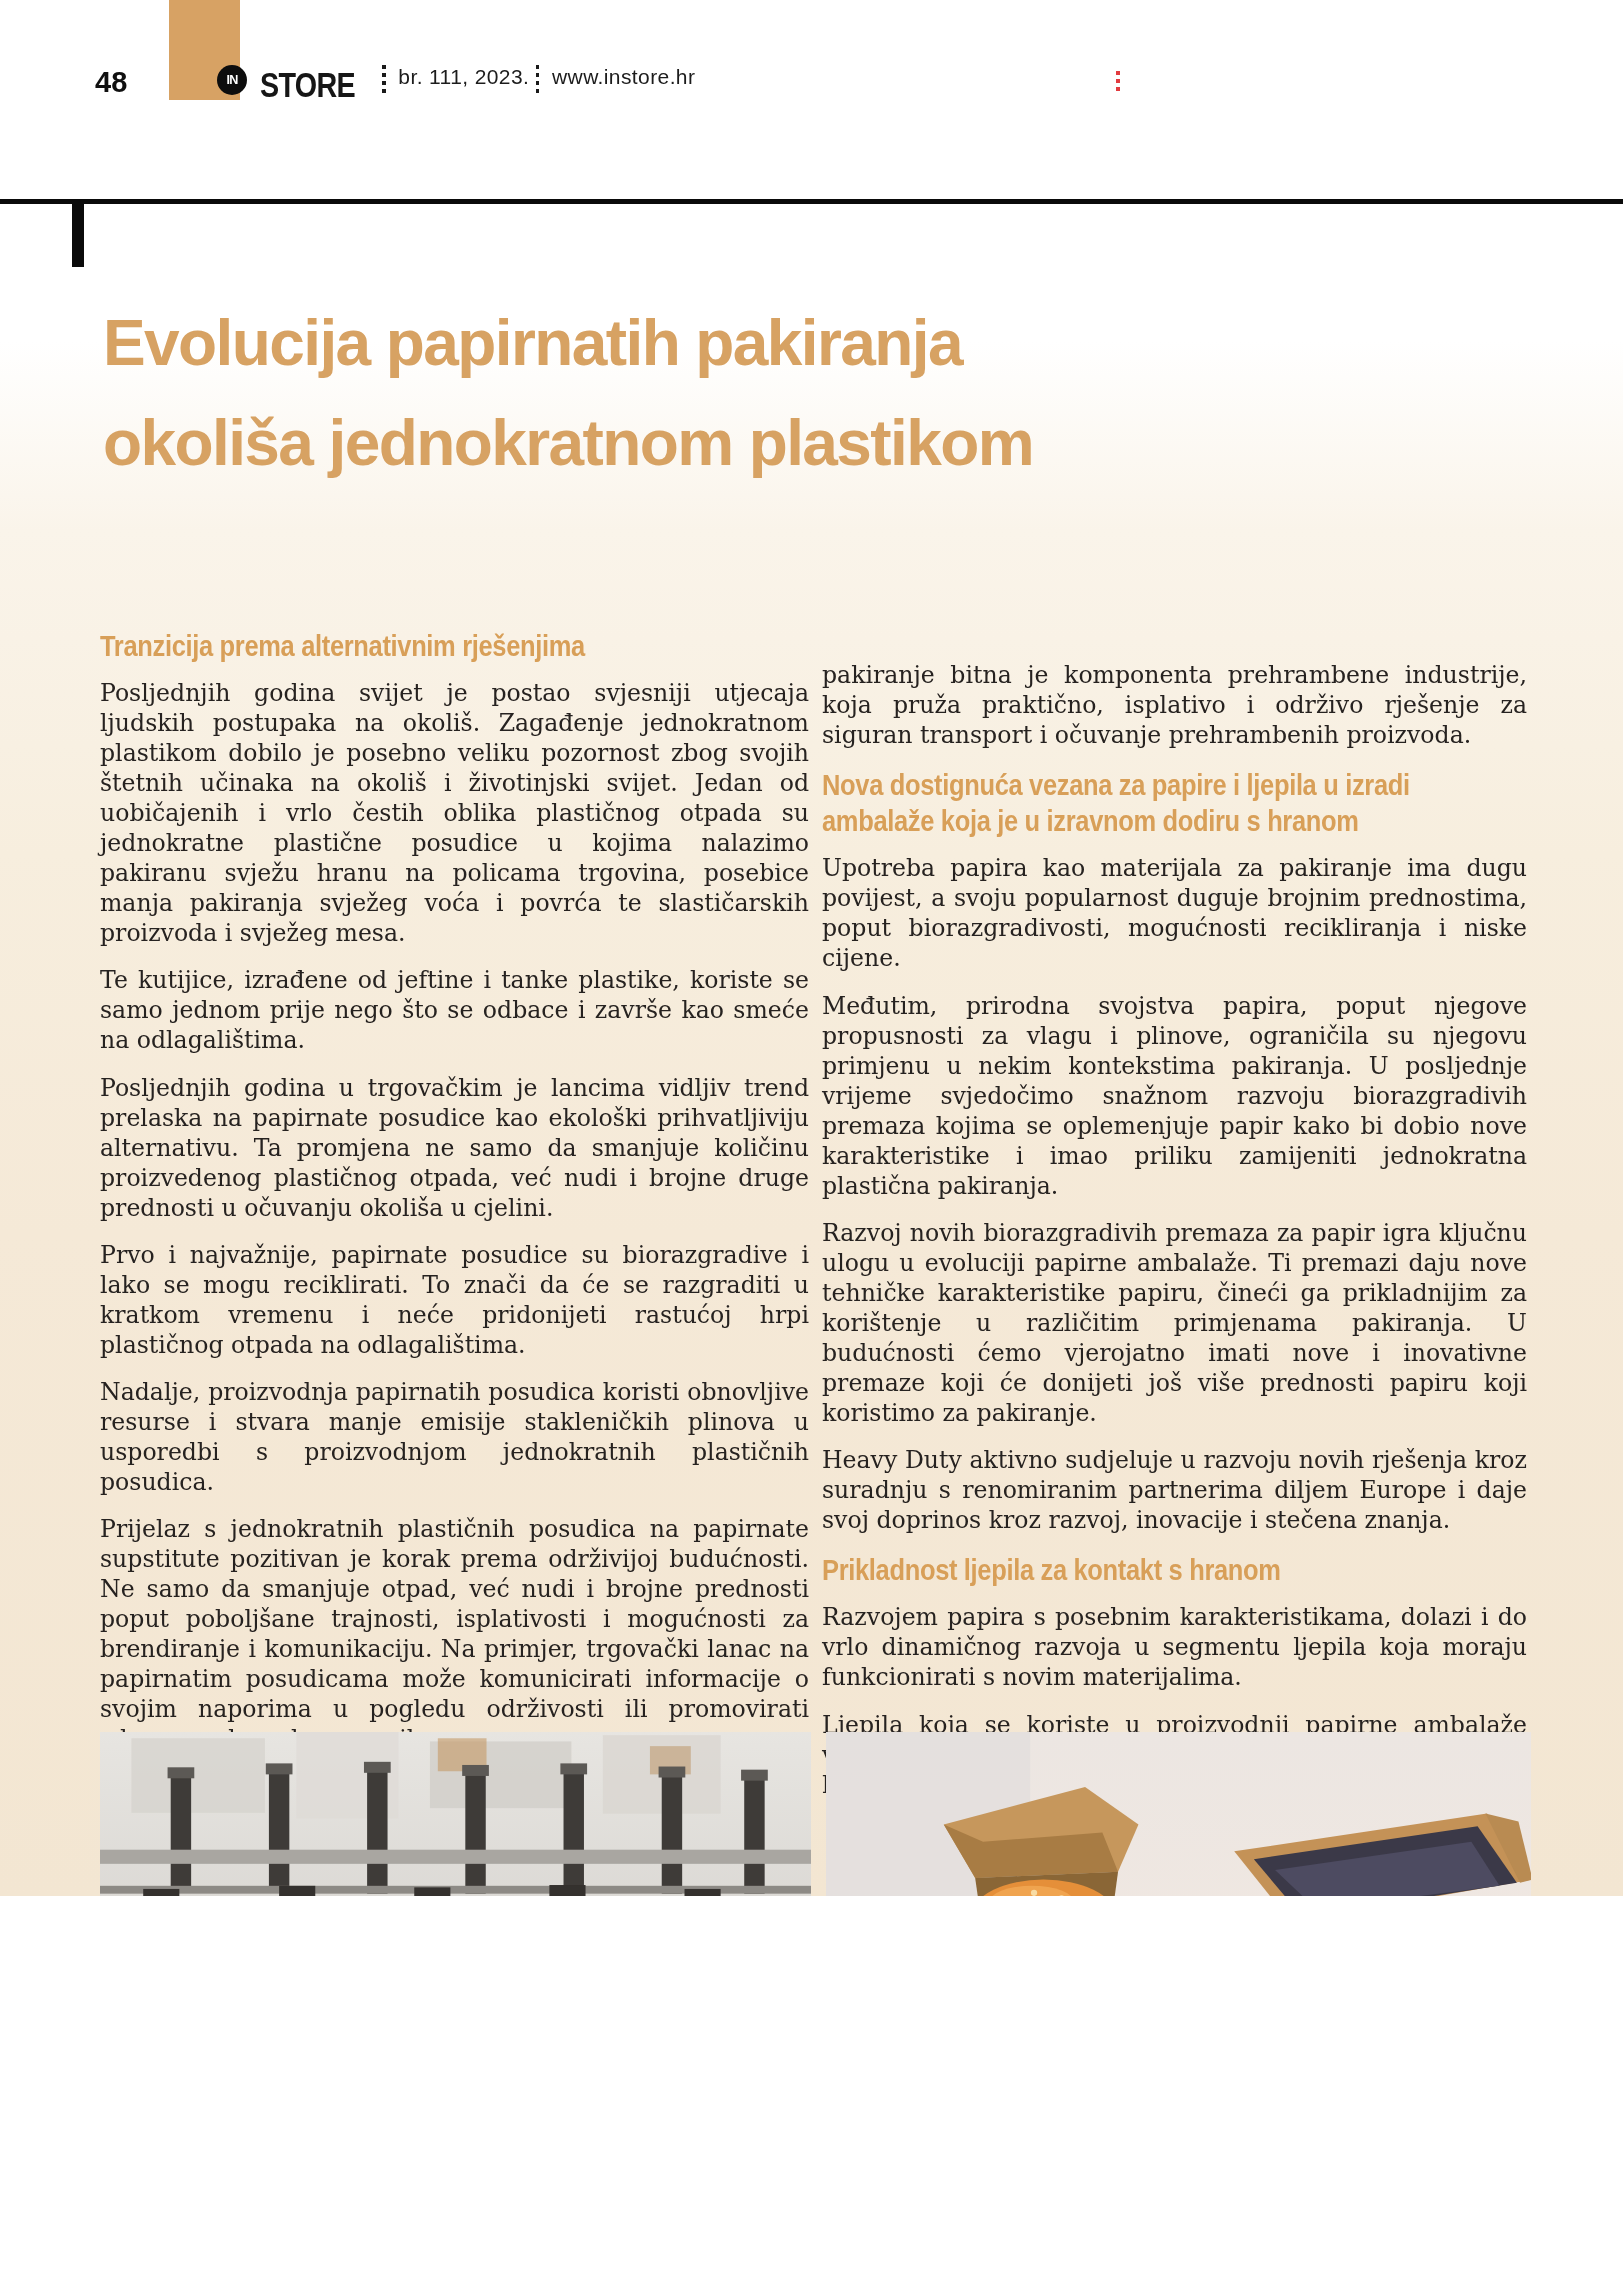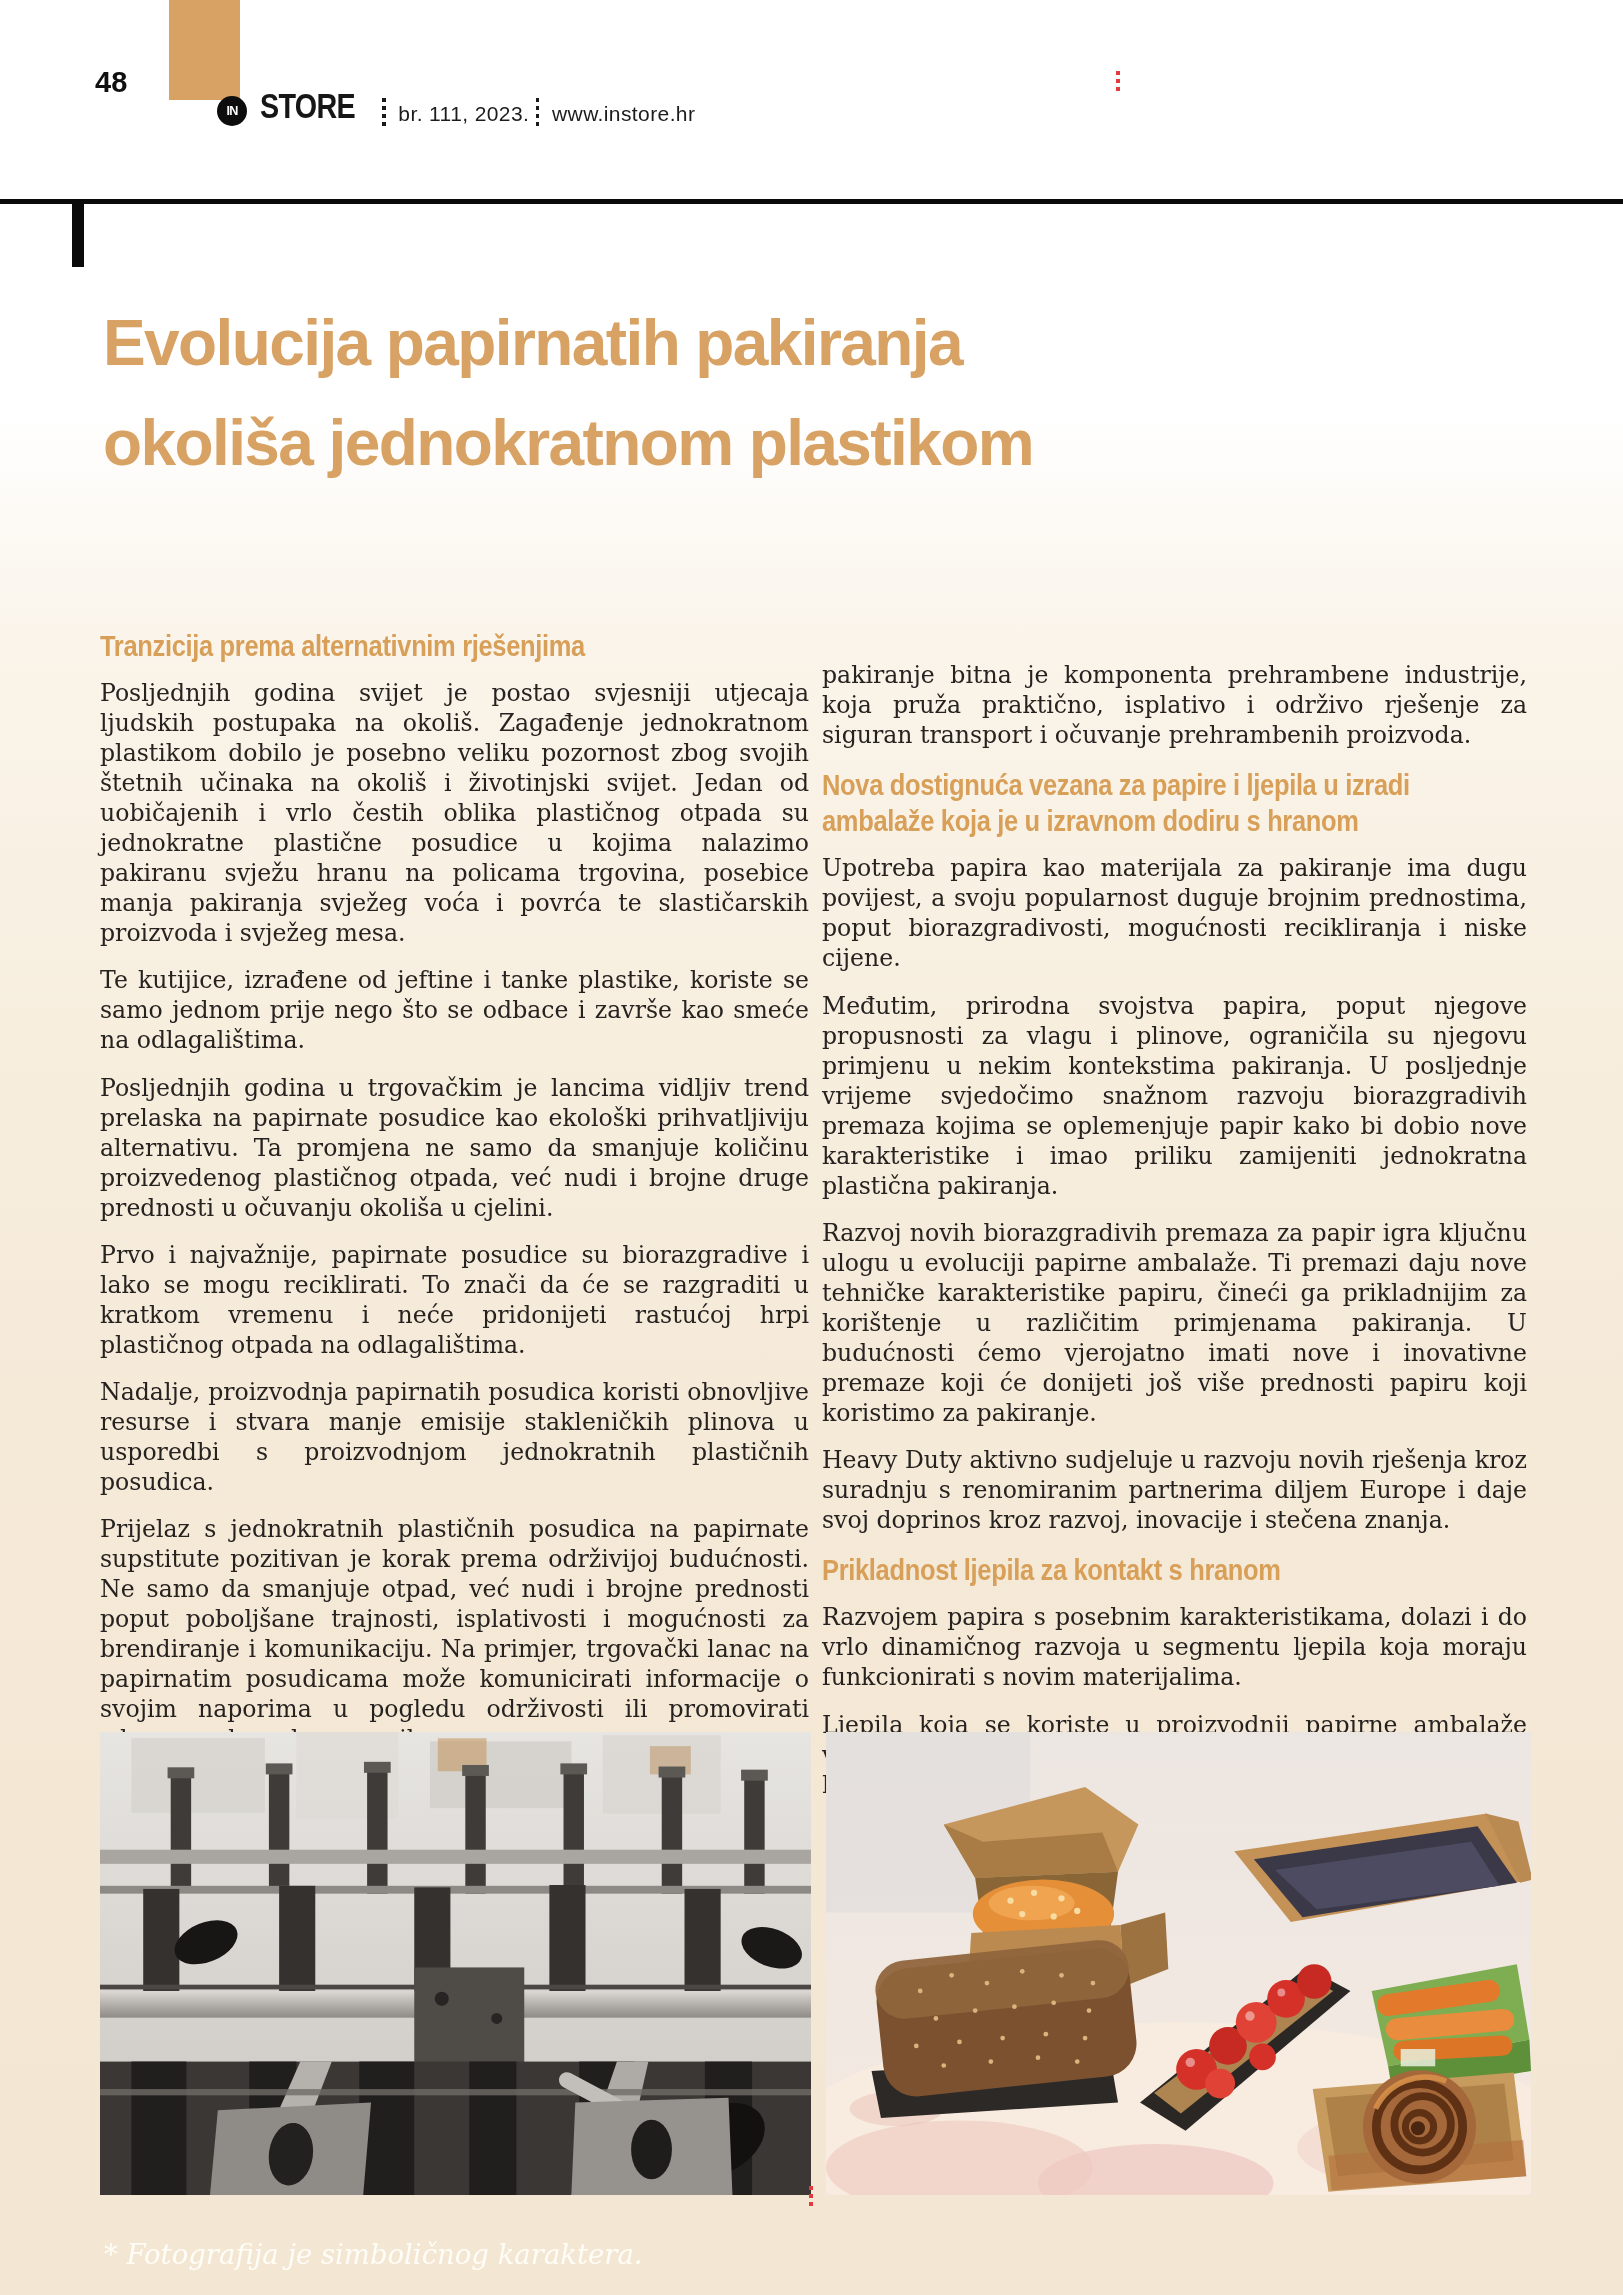--- a/index.html
+++ b/index.html
@@ -1,32 +1,32 @@
 <!DOCTYPE html>
 <html style="font-size:12.6px"><head>
 <meta charset="utf-8">
 <style>
   html,body{margin:0;padding:0;}
   .page{
     position:relative;
-    width:1623px;height:2295px;
+    width:1623px;height:1896px;
     background:linear-gradient(180deg,#ffffff 0%,#ffffff 18%,#faf4ea 28%,#f7eede 45%,#f5e9d7 65%,#f3e6d2 100%);
     font-family:"DejaVu Serif",serif;
     overflow:hidden;
   }
   
   .page-num{
     position:absolute;left:95px;top:66px;
     font-family:"Liberation Sans",sans-serif;font-weight:bold;font-size:29px;color:#101010;
   }
   .brand-rect{position:absolute;left:169px;top:0;width:71px;height:100px;background:#d7a264;}
   .logo-row{
     position:absolute;left:217px;top:65px;height:35px;
-    display:flex;align-items:flex-end;gap:12.6px;
-    font-family:"Liberation Sans",sans-serif;color:#161616;margin-top:26px;
+    display:flex;align-items:flex-start;gap:12.6px;
+    font-family:"Liberation Sans",sans-serif;color:#161616;
   }
   .in-circle{
     width:30px;height:30px;border-radius:50%;background:#0d0d0d;color:#ffffff;
     display:flex;align-items:center;justify-content:center;
     font-weight:bold;font-size:12.6px;letter-spacing:-0.8px;
   }
   .store-word{font-weight:bold;font-size:35px;letter-spacing:-0.8px;transform:scaleX(0.82);transform-origin:left center;display:inline-block;}
   .vsep{
     width:3.9px;height:28px;margin-left:-6.3px;
     background:repeating-linear-gradient(180deg,#1a1a1a 0 3.9px,transparent 3.9px 7.9px);

